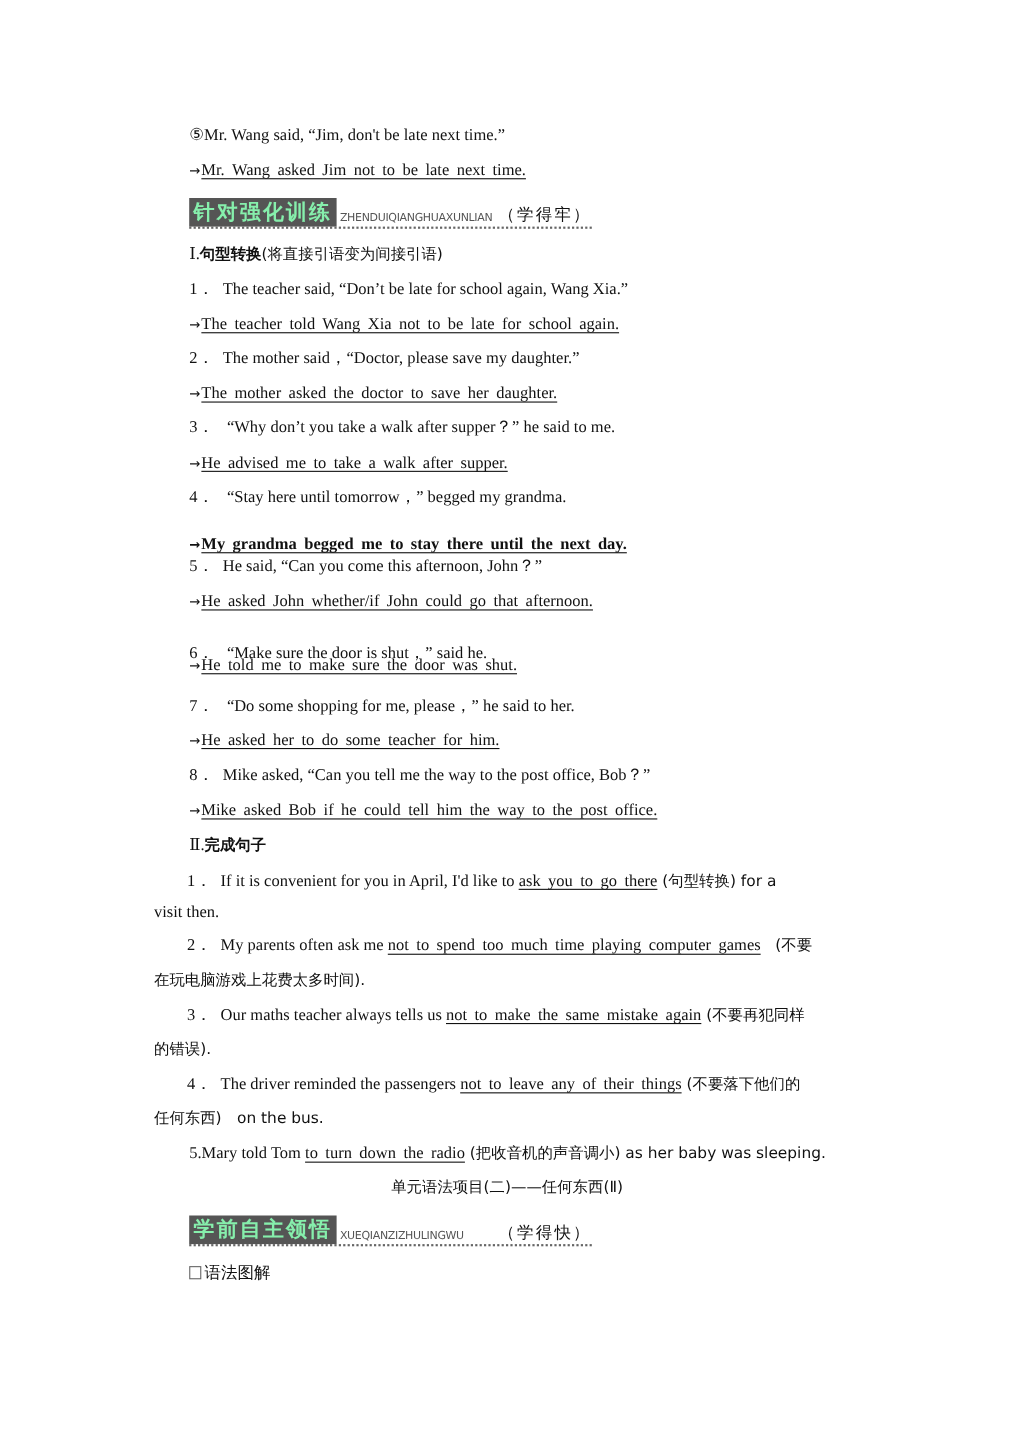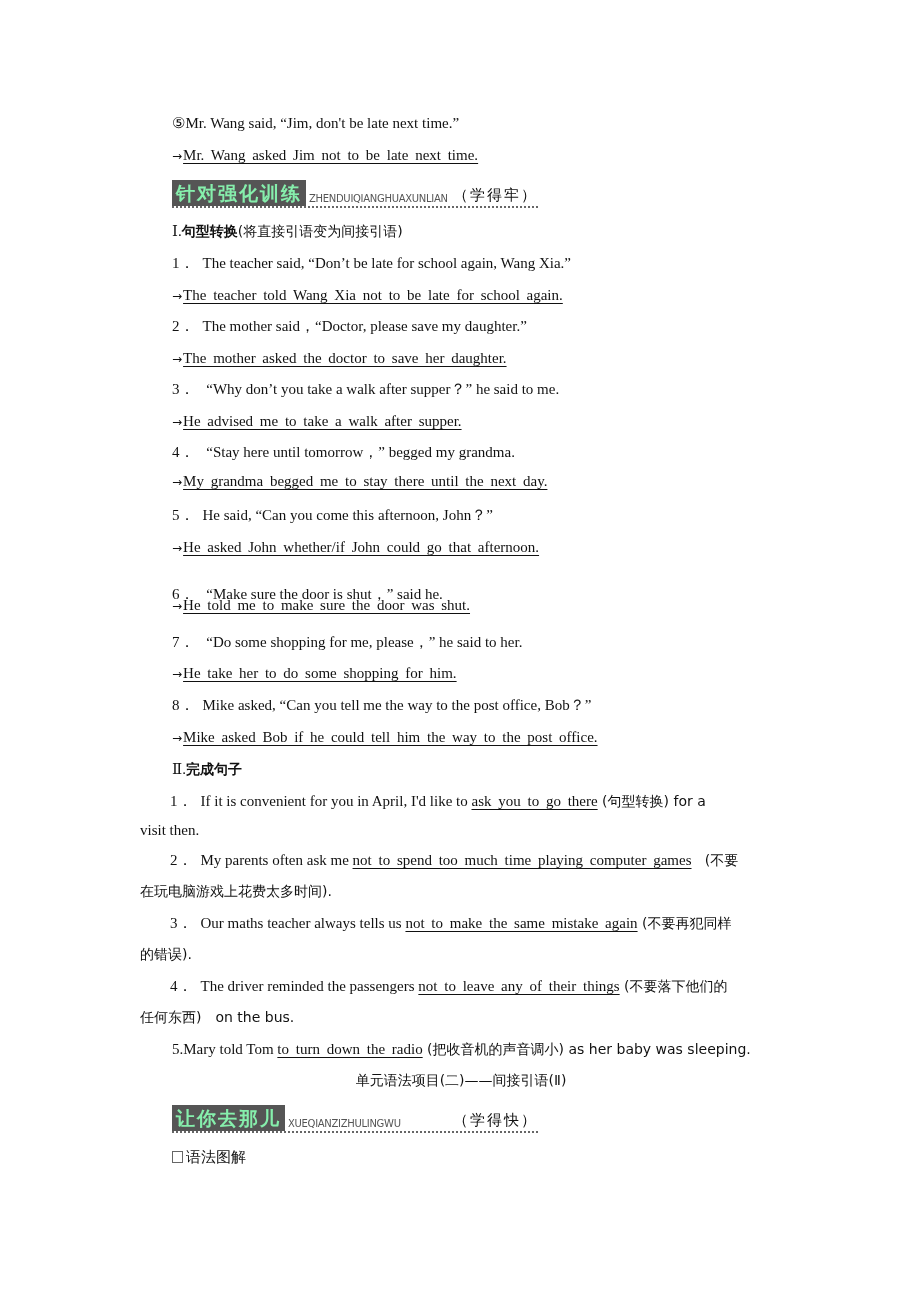--- a/index.html
+++ b/index.html
@@ -47,30 +47,30 @@
 <div class="line" style="top:253px;"><span class="num">1．</span><span>The teacher said, “Don’t be late for school again, Wang Xia.”</span></div>
 <div class="line" style="top:285px;text-align:right;"><span class="arrow">→</span><span class="u">The teacher told Wang Xia not to be late for school again.</span></div>
 
 <div class="line" style="top:316px;"><span class="num">2．</span><span>The mother said，“Doctor, please save my daughter.”</span></div>
 <div class="line" style="top:348px;"><span class="arrow">→</span><span class="u">The mother asked the doctor to save her daughter.</span></div>
 
 <div class="line" style="top:379px;"><span class="num">3．</span><span> “Why don’t you take a walk after supper？” he said to me.</span></div>
 <div class="line" style="top:411px;"><span class="arrow">→</span><span class="u">He advised me to take a walk after supper.</span></div>
 
 <div class="line" style="top:442px;"><span class="num">4．</span><span> “Stay here until tomorrow，” begged my grandma.</span></div>
-<div class="line" style="top:471px;"><span class="arrow">→</span><span class="u">My grandma begged me to stay there until the next day.</span></div>
+<div class="line" style="top:485px;font-weight:bold;"><span class="arrow">→</span><span class="u">My grandma begged me to stay there until the next day.</span></div>
 
 <div class="line" style="top:505px;"><span class="num">5．</span><span>He said, “Can you come this afternoon, John？”</span></div>
 <div class="line" style="top:537px;"><span class="arrow">→</span><span class="u">He asked John whether/if John could go that afternoon.</span></div>
 
 <div class="line" style="top:584px;"><span class="num">6．</span><span> “Make sure the door is shut，” said he.</span></div>
 <div class="line" style="top:595px;"><span class="arrow">→</span><span class="u">He told me to make sure the door was shut.</span></div>
 
 <div class="line" style="top:632px;"><span class="num">7．</span><span> “Do some shopping for me, please，” he said to her.</span></div>
-<div class="line" style="top:663px;"><span class="arrow">→</span><span class="u">He take her to do some shopping for him.</span></div>
+<div class="line" style="top:663px;"><span class="arrow">→</span><span class="u">He asked her to do some teacher for him.</span></div>
 
 <div class="line" style="top:695px;"><span class="num">8．</span><span>Mike asked, “Can you tell me the way to the post office, Bob？”</span></div>
 <div class="line" style="top:727px;"><span class="arrow">→</span><span class="u">Mike asked Bob if he could tell him the way to the post office.</span></div>
 
 <div class="line" style="top:759px;">
   <span>Ⅱ.</span><span class="cjk-b">完成句子</span>
 </div>
 
 <div class="wide" style="top:791px;padding-left:30px;width:612px;"><span class="num">1．</span><span>If it is convenient for you in April, I'd like to </span><span class="u">ask you to go there</span><span class="cjk"> (句型转换) for a</span></div>
 <div class="wide" style="top:820px;"><span>visit then.</span></div>
@@ -79,23 +79,23 @@
 <div class="wide cjk" style="top:881px;"><span>在玩电脑游戏上花费太多时间).</span></div>
 
 <div class="wide" style="top:913px;padding-left:30px;width:612px;"><span class="num">3．</span><span>Our maths teacher always tells us </span><span class="u">not to make the same mistake again</span><span class="cjk"> (不要再犯同样</span></div>
 <div class="wide cjk" style="top:944px;"><span>的错误).</span></div>
 
 <div class="wide" style="top:976px;padding-left:30px;width:612px;"><span class="num">4．</span><span>The driver reminded the passengers </span><span class="u">not to leave any of their things</span><span class="cjk"> (不要落下他们的</span></div>
 <div class="wide" style="top:1007px;"><span class="cjk">任何东西)　on the bus.</span></div>
 
 <div class="wide" style="top:1039px;padding-left:32px;width:610px;"><span>5.</span><span>Mary told Tom </span><span class="u">to turn down the radio</span><span class="cjk"> (把收音机的声音调小) as her baby was sleeping.</span></div>
 
-<div class="center cjk" style="top:1070px;">单元语法项目(二)——间接引语(Ⅱ)</div>
+<div class="center cjk" style="top:1070px;">单元语法项目(二)——任何东西(Ⅱ)</div>
 
 <div class="banner" style="top:1105px;">
-  <span class="banner-box">让你去那儿</span>
+  <span class="banner-box">学前自主领悟</span>
   <span class="banner-pinyin">XUEQIANZIZHULINGWU</span>
   <span class="banner-tag">（学得快）</span>
 </div>
 
 <div class="line cjk" style="top:1147px;font-size:15px;">
   <span class="box-icon"></span><span>语法图解</span>
 </div>
 
 </body></html>

